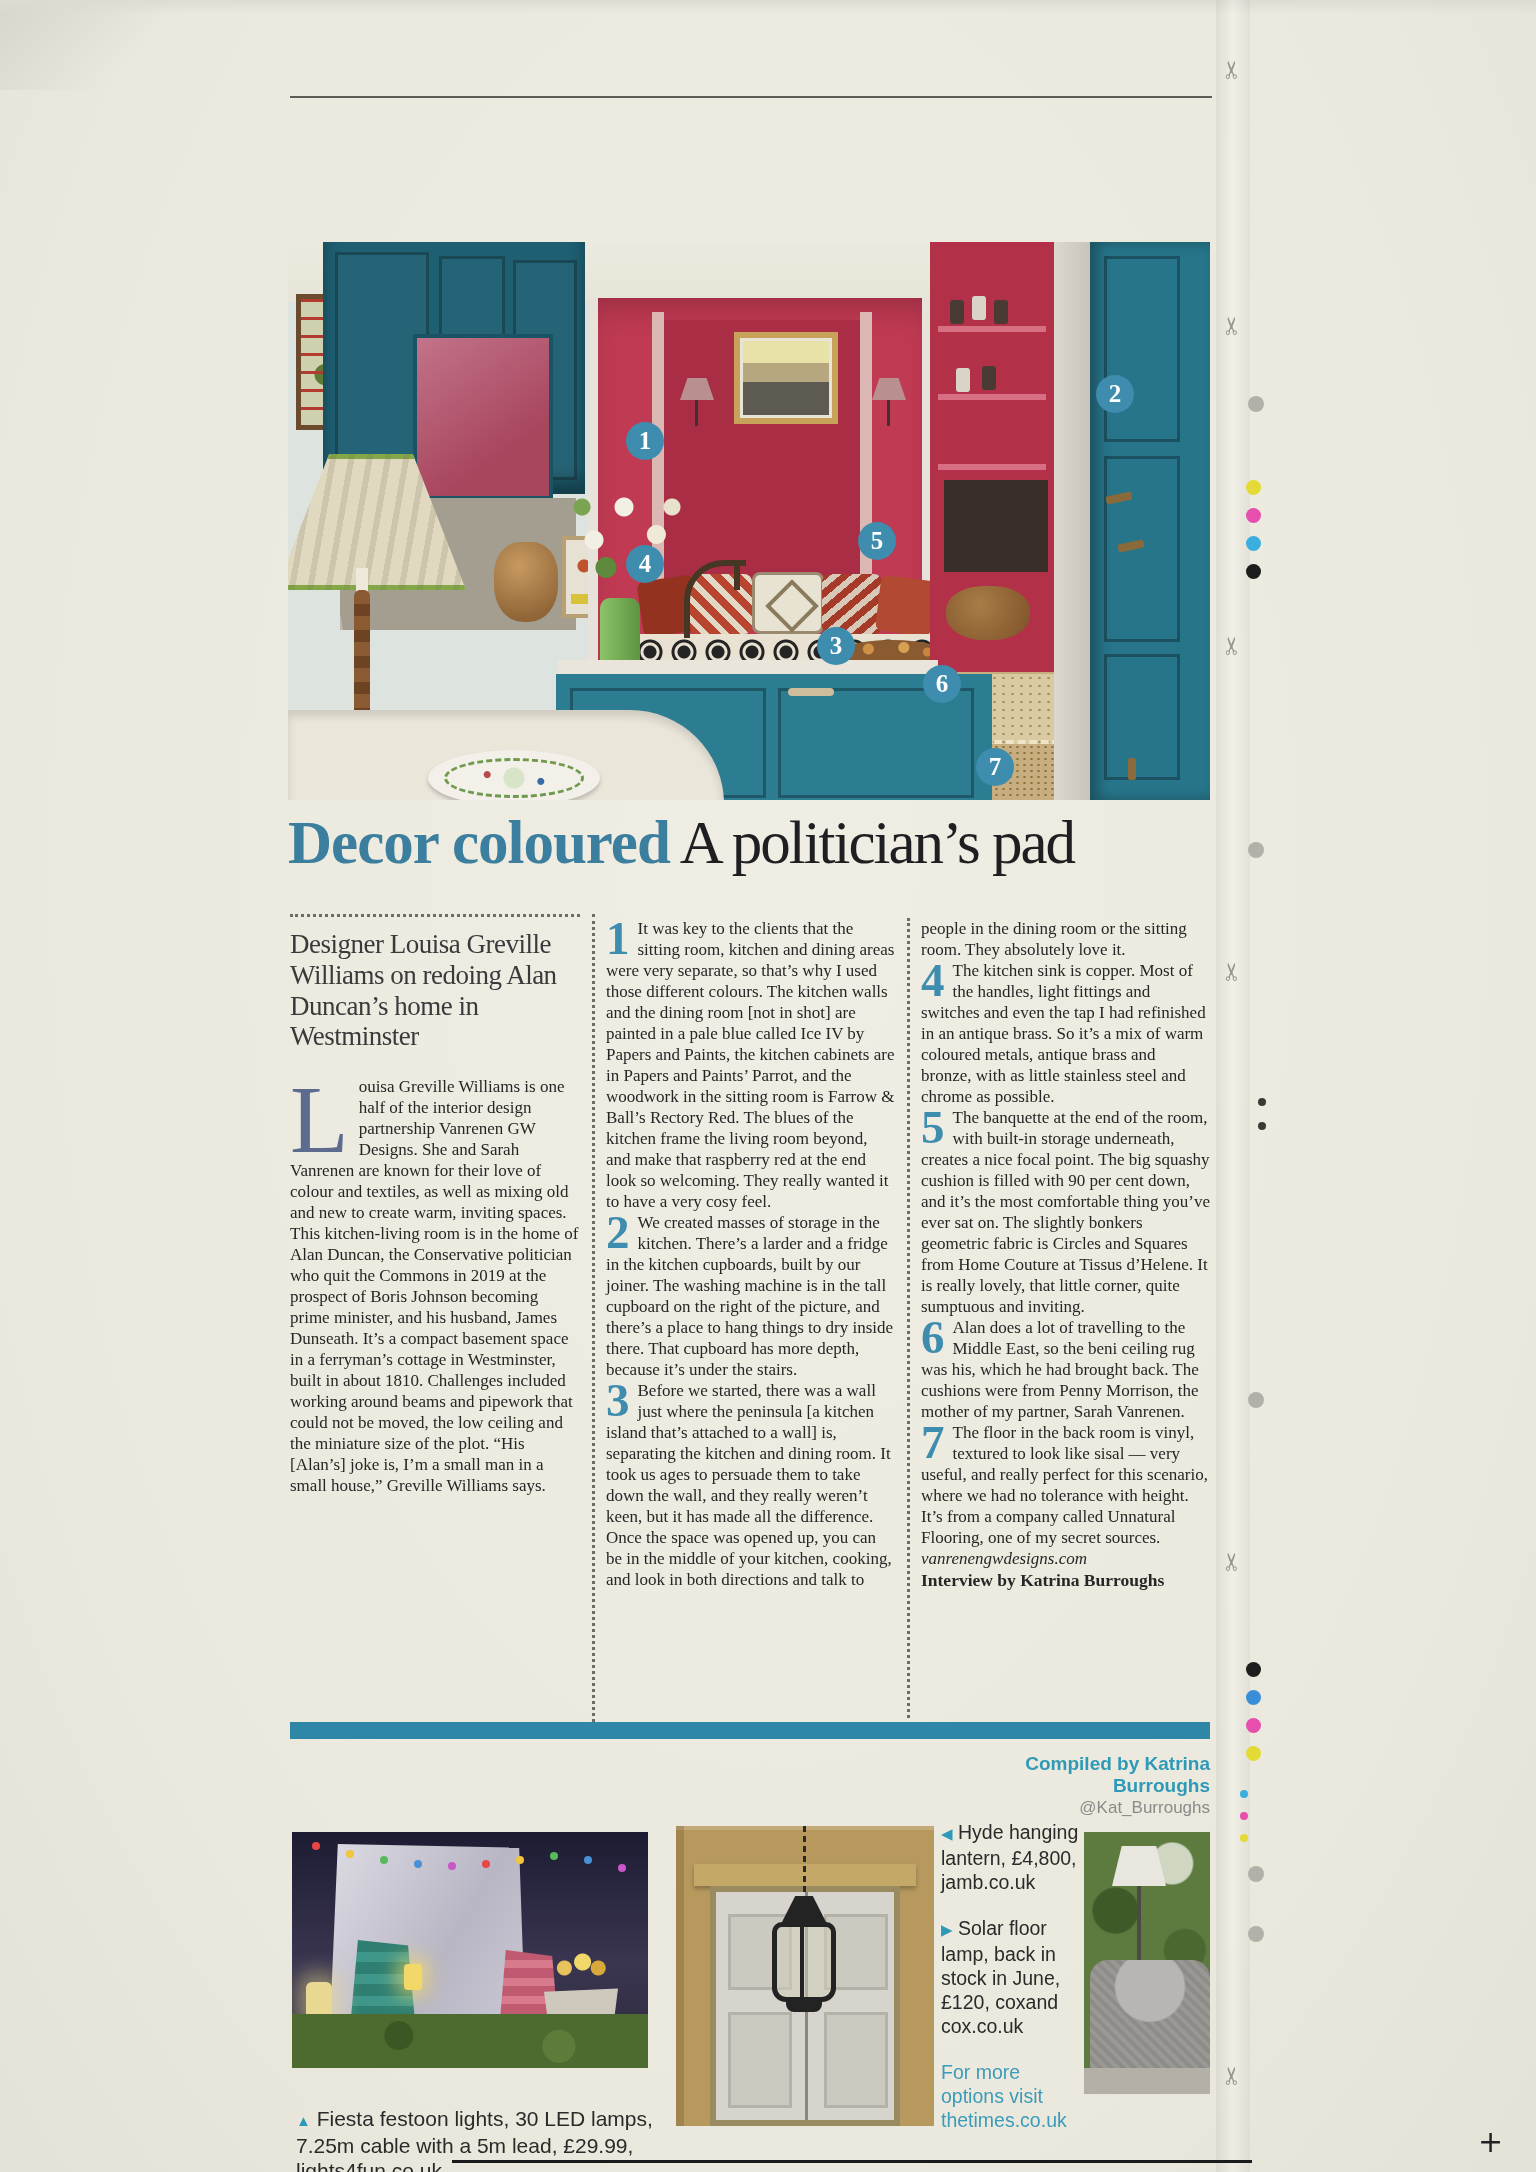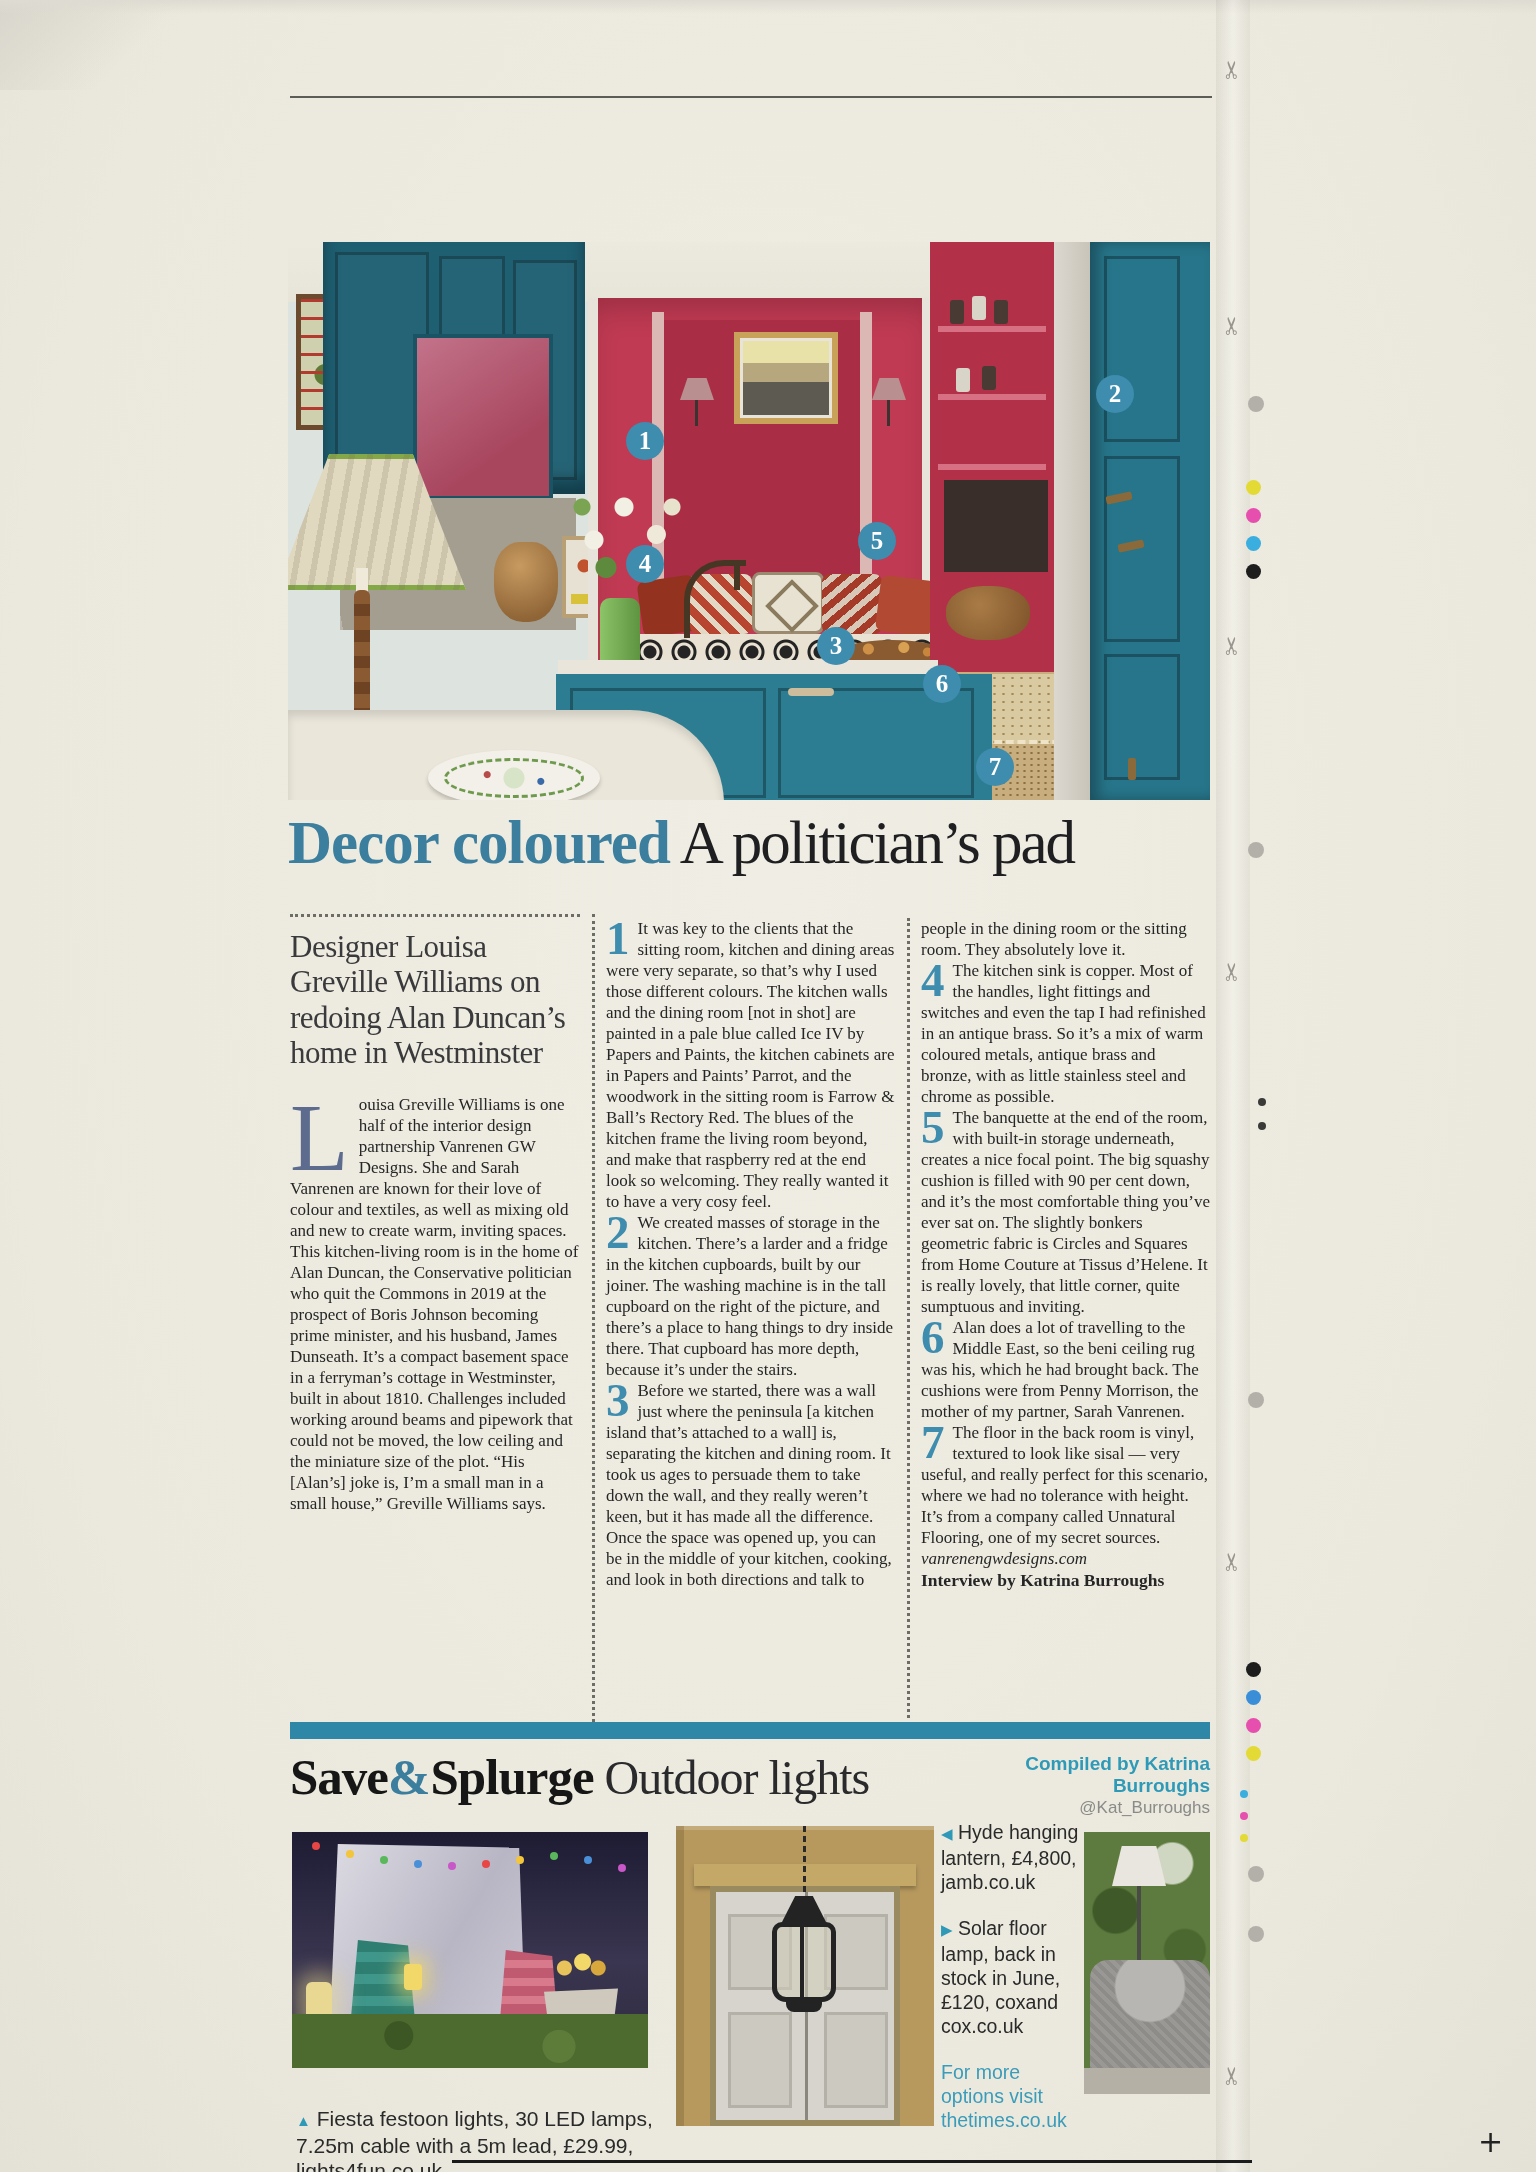--- a/index.html
+++ b/index.html
@@ -113,21 +113,21 @@
   .m4{left:338px;top:303px;} .m5{left:570px;top:280px;} .m6{left:635px;top:423px;} .m7{left:688px;top:506px;}
 
   
   .headline{position:absolute;left:288px;top:808px;width:924px;white-space:nowrap;}
   .headline .kicker{font-weight:700;font-size:61px;color:#3b7e9e;letter-spacing:-1px;}
   .headline .rest{font-weight:400;font-size:61px;color:#1f1f22;letter-spacing:-2px;}
 
   
   .article{position:absolute;left:290px;top:914px;width:920px;height:808px;color:#262626;}
   .col-intro{position:absolute;left:0;top:0;width:290px;height:100%;border-top:3px dotted #6d6d68;padding-top:12px;box-sizing:border-box;}
-  .standfirst{font-size:31px;line-height:1.14;color:#3a3a3c;letter-spacing:-0.5px;margin:0 0 24px 0;font-weight:400;}
+  .standfirst{font-size:27px;line-height:1.14;color:#3a3a3c;letter-spacing:-0.5px;margin:0 0 24px 0;font-weight:400;}
   .intro-body{font-size:17px;line-height:21px;text-align:left;}
   .dropcap{float:left;font-size:96px;line-height:76px;padding:6px 10px 0 0;color:#5d6b8f;font-weight:400;}
   .vdots{position:absolute;left:302px;top:0;width:0;height:100%;border-left:3px dotted #6d6d68;}
   .flow{position:absolute;left:316px;top:4px;width:604px;height:800px;column-count:2;column-gap:26px;column-rule:3px dotted #6d6d68;}
   .item{margin:0;font-size:17px;line-height:21px;}
   .item .num{float:left;font-size:47px;line-height:36px;font-weight:700;color:#3e8cae;padding:2px 8px 0 0;}
   .website{font-style:italic;font-size:17px;line-height:21px;margin:0;}
   .byline{font-weight:700;font-size:17.5px;line-height:22px;margin:0;}
 
   
@@ -307,23 +307,20 @@
       <p class="item"><span class="num">4</span><span>The kitchen sink is copper. Most of the handles, light fittings and switches and even the tap I had refinished in an antique brass. So it’s a mix of warm coloured metals, antique brass and bronze, with as little stainless steel and chrome as possible.</span></p>
       <p class="item"><span class="num">5</span><span>The banquette at the end of the room, with built-in storage underneath, creates a nice focal point. The big squashy cushion is filled with 90 per cent down, and it’s the most comfortable thing you’ve ever sat on. The slightly bonkers geometric fabric is Circles and Squares from Home Couture at Tissus d’Helene. It is really lovely, that little corner, quite sumptuous and inviting.</span></p>
       <p class="item"><span class="num">6</span><span>Alan does a lot of travelling to the Middle East, so the beni ceiling rug was his, which he had brought back. The cushions were from Penny Morrison, the mother of my partner, Sarah Vanrenen.</span></p>
       <p class="item"><span class="num">7</span><span>The floor in the back room is vinyl, textured to look like sisal — very useful, and really perfect for this scenario, where we had no tolerance with height. It’s from a company called Unnatural Flooring, one of my secret sources.</span></p>
       <p class="website">vanrenengwdesigns.com</p>
       <p class="byline">Interview by Katrina Burroughs</p>
     </div>
   </div>
 
   <div class="tealbar"></div>
-  <div class="ssheader">
-    <span class="b">Save</span><span class="amp">&amp;</span><span class="b">Splurge</span><span class="light"> Outdoor lights</span>
-  </div>
   <div class="compiled">
     <div class="c1">Compiled by Katrina Burroughs</div>
     <div class="c2">@Kat_Burroughs</div>
   </div>
 
   <div class="ssphoto festoon">
     <div class="fscreen"></div>
     <div class="fstring"></div>
     <div class="fchair1"></div>
     <div class="fchair2"></div>

